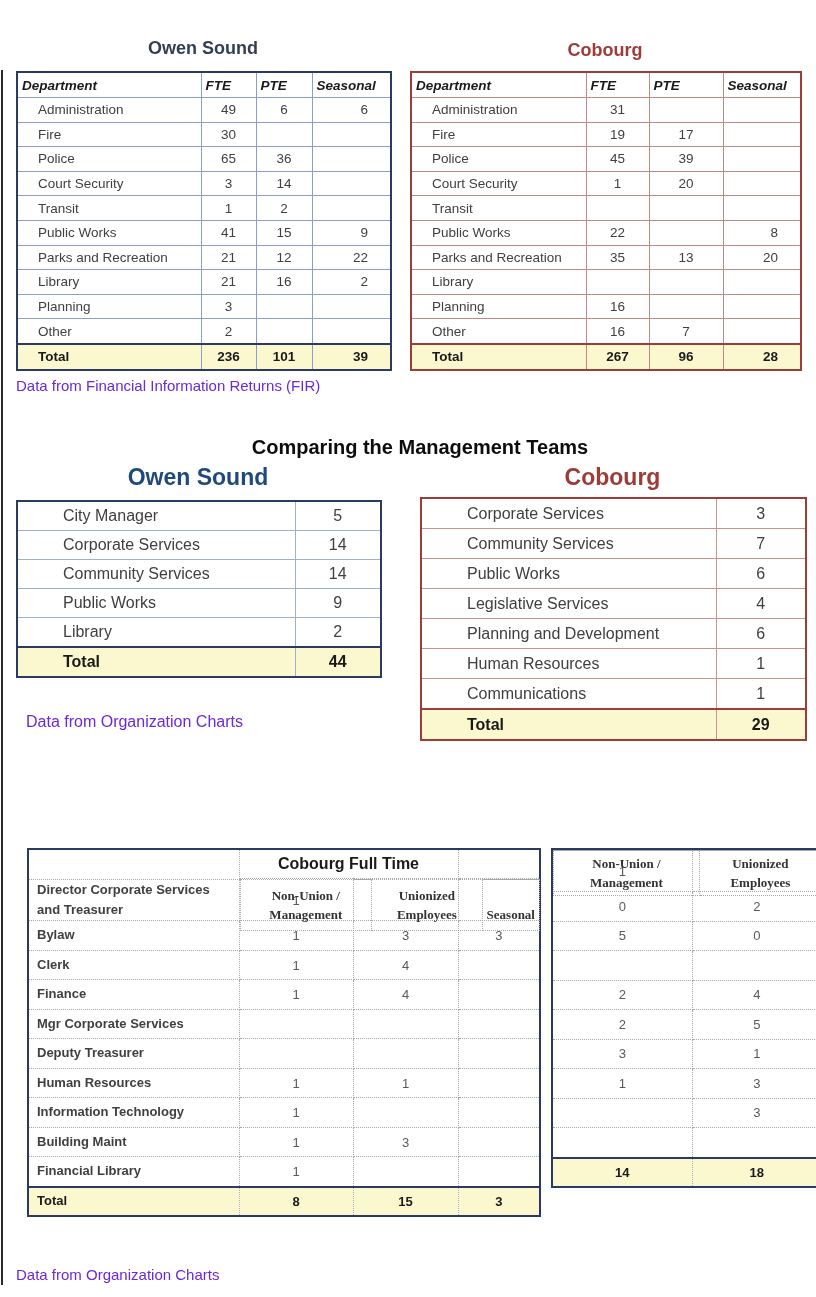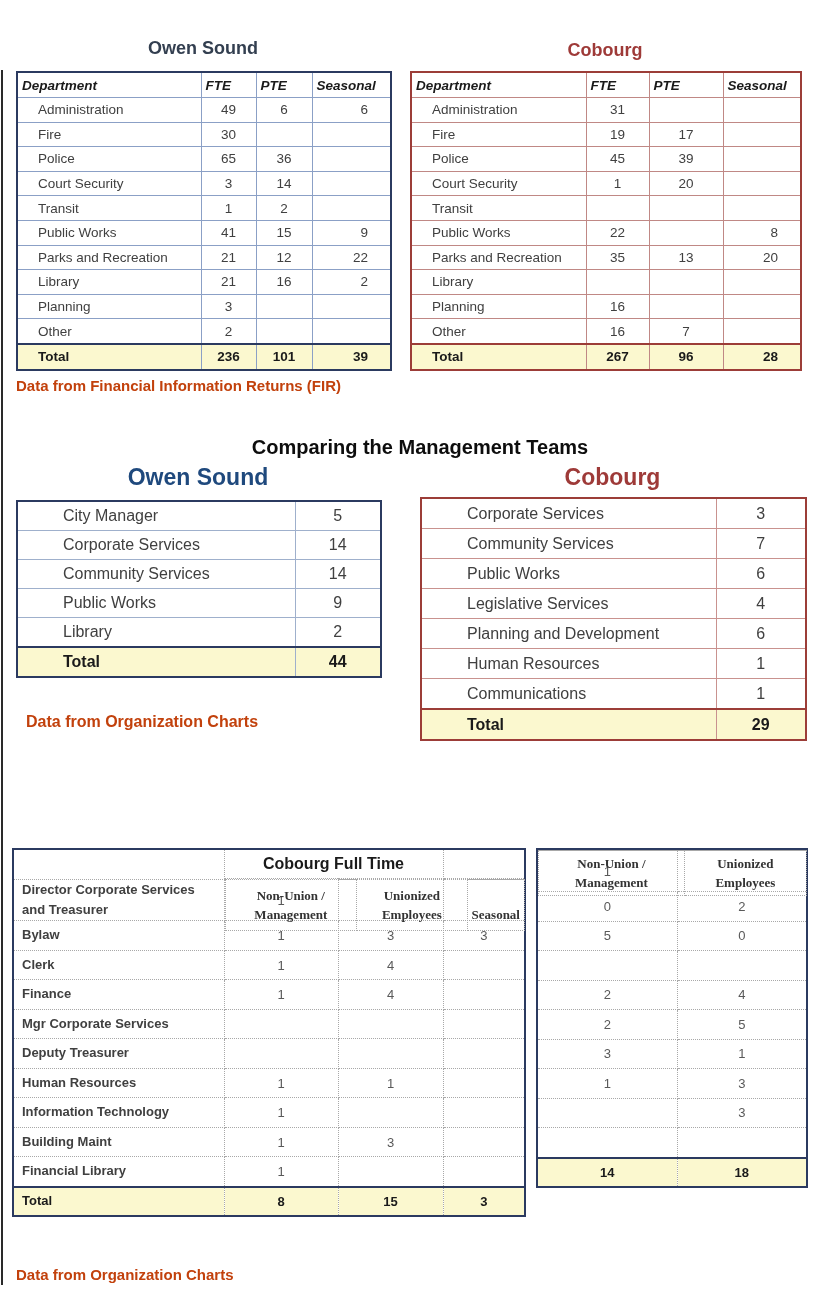--- a/index.html
+++ b/index.html
@@ -14,21 +14,21 @@
   .t1 { top:12px; font-size:21px; }
   .t2 { top:436px; font-size:20px;margin-left:12px; }
   .t3 { top:814px; font-size:20px; }
 
   .sub { position:absolute; text-align:center; font-weight:bold; }
   .os-sub1 { top:38px; left:16px; width:374px; font-size:18px; color:#333F50; }
   .cb-sub1 { top:40px; left:410px; width:390px; font-size:18px; color:#9E3A38; }
   .os-sub2 { top:464px; left:16px; width:364px; font-size:23px; color:#1F497D; }
   .cb-sub2 { top:464px; left:420px; width:385px; font-size:23px; color:#9E3A38; }
 
-  .note { position:absolute; font-weight:bold; color:#c2410c; }
+  .note { position:absolute; font-weight:normal; color:#6d28d9; }
   .n1 { top:377px; left:16px; font-size:15px; }
   .n2 { top:713px; left:26px; font-size:16px; }
   .n3 { top:1266px; left:16px; font-size:15px; }
 
   table { border-collapse:collapse; table-layout:fixed; position:absolute; background:#fff; }
   td { overflow:hidden; white-space:nowrap; }
 
   
   .wf { font-size:13.5px; color:#404040; }
   .wf td { height:23.6px; padding:0 4px; }
@@ -55,21 +55,21 @@
 
   #mg-os { left:16px; top:500px; width:364px; border:2px solid #2B3A60; }
   #mg-os td { border:1px solid #9FB0CC; height:28px; }
   #mg-os tr.total td { border-top:2px solid #2B3A60; }
 
   #mg-cb { left:420px; top:497px; width:385px; border:2px solid #9C3D38; }
   #mg-cb td { border:1px solid #C9928F; height:29px; }
   #mg-cb tr.total td { border-top:2px solid #9C3D38; }
 
   
-  .cs { font-size:13px; color:#404040; }
+  .cs { font-size:13px; color:#404040;margin-left:15px; }
   .cs td { border:1px dotted #A8A8A8; padding:0 4px; }
   .cs tr.grp td { height:28px; }
   .cs td.gh { font-weight:bold; font-size:16px; color:#1a1a1a; text-align:center; }
   .cs tr.sub td { height:44px; }
   .cs td.sh { font-weight:bold; text-align:center; white-space:normal; line-height:1.5; vertical-align:middle; color:#333;font-family:Liberation Serif, serif; }
   .cs td.seas-h { vertical-align:bottom; padding-bottom:6px; }
   .cs td.name { font-weight:bold; text-align:left; padding-left:8px; white-space:normal; line-height:1.55; }
   .cs td.num { text-align:center; color:#595959; }
   .cs tr.tall td { height:40px; }
   .cs tbody tr td { height:28.5px; }

